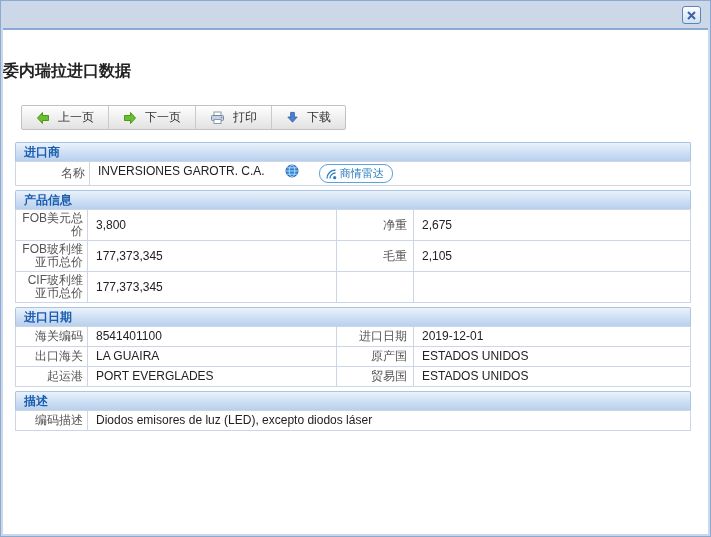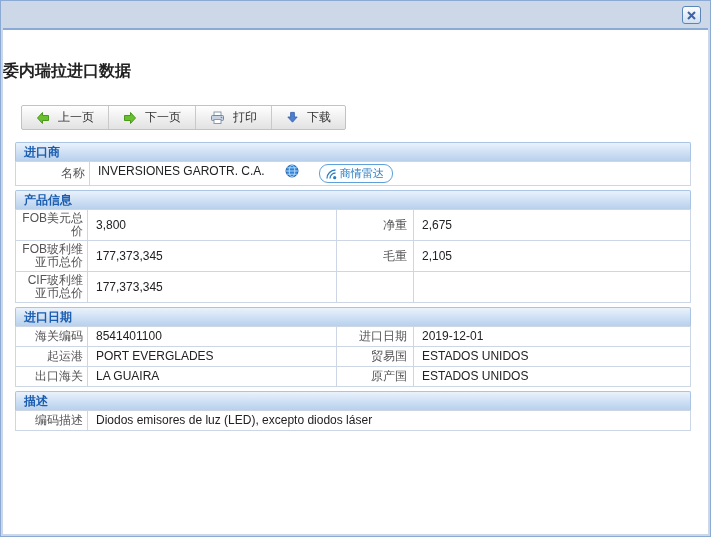--- a/index.html
+++ b/index.html
@@ -175,31 +175,31 @@
               <col>
             </colgroup>
           <tbody>
               <tr>
             <td class="lbl">海关编码</td>
             <td>8541401100</td>
             <td class="lbl2">进口日期</td>
             <td>2019-12-01</td>
           </tr>
           <tr>
+            <td class="lbl">出口海关</td>
+            <td>LA GUAIRA</td>
+            <td class="lbl2">原产国</td>
+            <td>ESTADOS UNIDOS</td>
+          </tr>
+          <tr>
             <td class="lbl">起运港</td>
             <td>PORT EVERGLADES</td>
             <td class="lbl2">贸易国</td>
             <td>ESTADOS UNIDOS</td>
           </tr>
-          <tr>
-            <td class="lbl">出口海关</td>
-            <td>LA GUAIRA</td>
-            <td class="lbl2">原产国</td>
-            <td>ESTADOS UNIDOS</td>
-          </tr>
         </tbody>
           </table>
       </div>
 
       <div class="section">
         <div class="section-header">描述</div>
         <table>
           <colgroup>
               <col style="width:72px">
               <col>

